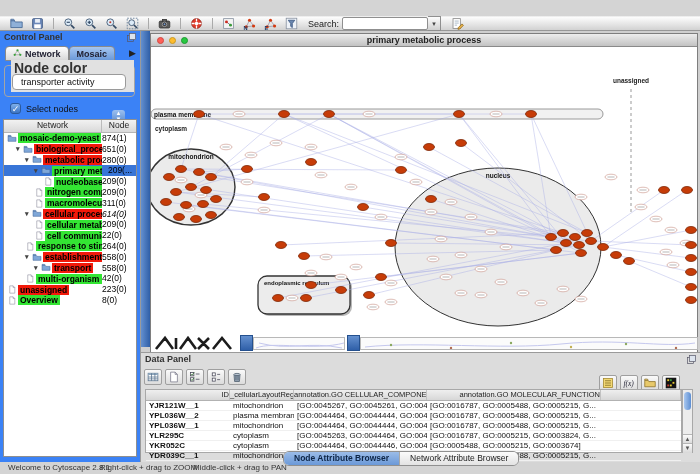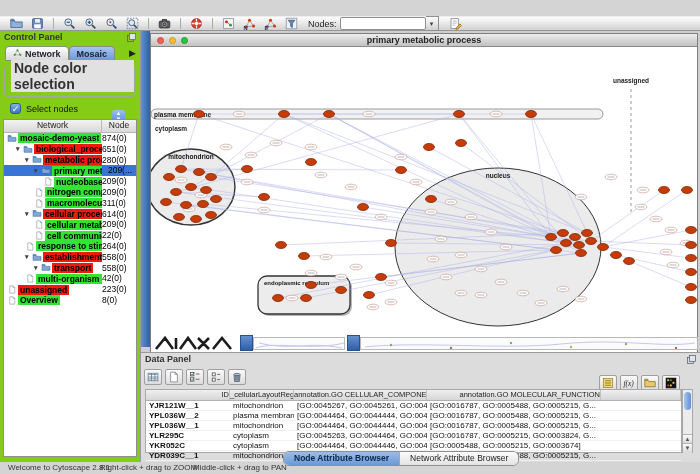--- a/index.html
+++ b/index.html
@@ -24,21 +24,21 @@
   .tbicon{width:13px;height:13px;margin:0 4px;display:inline-block;}
   .tbicon svg{width:13px;height:13px;display:block;}
   .tbsep{width:1px;height:11px;background:#aaa;margin:0 5px;}
   #search-label{font-size:9px;color:#222;margin:0 3px 0 6px;}
   #search-box{width:84px;height:11px;background:#fff;border:1px solid #8f8f8f;
     border-radius:2px;}
   #search-arrow{width:12px;height:13px;background:linear-gradient(#fdfdfd,#cfcfcf);
     border:1px solid #8f8f8f;border-left:none;font-size:7px;color:#444;
     text-align:center;line-height:13px;}
   
-  #control-panel{left:0;top:31px;width:141px;height:431px;background:#84cc16;
+  #control-panel{left:0;top:31px;width:141px;height:431px;background:#3b82f6;
     border-right:1px solid #9a9a9a;box-sizing:border-box;}
   .panel-head{position:absolute;left:0;top:0;width:100%;height:13px;
     font-size:9px;font-weight:bold;color:#333;padding:1px 0 0 4px;box-sizing:border-box;}
   .float-ic{position:absolute;right:3px;top:1px;width:11px;height:11px;}
   .float-ic svg{width:11px;height:11px;display:block;}
   #cp-tabs{position:absolute;left:5px;top:15px;height:15px;display:flex;}
   .cptab{height:15px;padding:0 7px;font-size:9px;font-weight:bold;color:#223;
     background:linear-gradient(#ffffff,#d8d8d8);border:1px solid #8a8a8a;
     border-radius:4px 4px 0 0;display:flex;align-items:center;gap:3px;box-sizing:border-box;}
   .cptab.active{background:linear-gradient(#a6c6f0,#6b99d8);}
@@ -234,21 +234,21 @@
           <text x="0.5" y="15.5" font-size="7" fill="#1d3a66" font-weight="bold">E</text>
         </svg>
       </span>
       <span class="tbicon">
         <svg viewBox="0 0 16 16">
           <rect x="1.5" y="1.5" width="13" height="13" fill="#eef2f8" stroke="#8892a0"></rect>
           <path d="M4 4h8l-3 4v5l-2-1.5V8z" fill="#6b87b0" stroke="#3d5a82"></path>
         </svg>
       </span>
     </span>
-  <span id="search-label">Nodes:</span>
+  <span id="search-label">Search:</span>
   <span id="search-box" title=""></span>
   <span id="search-arrow">▾</span>
   <span id="toolbar-trailing" style="display:flex;align-items:center;margin-left:6px;">
       <span class="tbicon">
         <svg viewBox="0 0 16 16">
           <rect x="2.5" y="2" width="9" height="12" fill="#fff" stroke="#888"></rect>
           <path d="M4.5 5h5M4.5 7.5h5M4.5 10h3" stroke="#9aabbc"></path>
           <path d="M9 13l4.5-4.5 1.8 1.8L10.8 14.8 8.6 15.2z" fill="#e8b24a" stroke="#946c1e"></path>
         </svg>
       </span>
@@ -273,41 +273,42 @@
           </svg></span>
         <span>Network</span>
       </div>
       <div class="cptab active">
         <span>Mosaic</span>
       </div>
     </div>
   <div id="cp-tab-arrow">▶</div>
   <div id="groupbox">
     <div id="groupbox-legend">Node color selection</div>
+    <div id="color-combo">transporter activity</div>
     <div id="combo-step" style="left:107px;top:44px;" class="abs">▲<br>▼</div>
   </div>
   <div id="select-nodes-row">
     <span id="select-nodes-box">✓</span>
     <span id="select-nodes-label">Select nodes</span>
   </div>
   <div id="tree-box">
     <div id="tree-header">
       <div class="c1">Network</div>
       <div class="c2">Node</div>
     </div>
     <div id="tree-rows">
         <div class="trow" style="padding-left: 3px;">
           <span class="ticon">
             <svg viewBox="0 0 16 16">
               <path d="M1 13V4h5l1.5 2H15v7z" fill="#7fa7d8" stroke="#3c649c"></path>
               <path d="M1 4V2.5h4.5L7 4z" fill="#a9c4e4" stroke="#3c649c"></path>
             </svg>
           </span>
           <span class="tlabel" style="background: rgb(51, 229, 51);">mosaic-demo-yeast</span>
-          <span class="tcount" style="background: rgb(255, 255, 255);">874(0)</span>
+          <span class="tcount" style="background: rgb(255, 255, 255);">874(1)</span>
         </div>
         <div class="trow" style="padding-left: 12px;">
           <span class="exp">▾</span>
           <span class="ticon">
             <svg viewBox="0 0 16 16">
               <path d="M1 13V4h5l1.5 2H15v7z" fill="#7fa7d8" stroke="#3c649c"></path>
               <path d="M1 4V2.5h4.5L7 4z" fill="#a9c4e4" stroke="#3c649c"></path>
             </svg>
           </span>
           <span class="tlabel" style="background: rgb(242, 25, 10);">biological_process</span>
@@ -367,21 +368,21 @@
         </div>
         <div class="trow" style="padding-left: 21px;">
           <span class="exp">▾</span>
           <span class="ticon">
             <svg viewBox="0 0 16 16">
               <path d="M1 13V4h5l1.5 2H15v7z" fill="#7fa7d8" stroke="#3c649c"></path>
               <path d="M1 4V2.5h4.5L7 4z" fill="#a9c4e4" stroke="#3c649c"></path>
             </svg>
           </span>
           <span class="tlabel" style="background: rgb(242, 25, 10);">cellular process</span>
-          <span class="tcount" style="background: rgb(255, 255, 255);">614(0)</span>
+          <span class="tcount" style="background: rgb(255, 255, 255); font-style: italic;">614(0)</span>
         </div>
         <div class="trow" style="padding-left: 30px;">
           <span class="ticon">
             <svg viewBox="0 0 16 16">
               <path d="M4 1.5h6l3 3v10H4z" fill="#fff" stroke="#889"></path>
               <path d="M10 1.5v3h3" fill="none" stroke="#889"></path>
             </svg>
           </span>
           <span class="tlabel" style="background: rgb(51, 229, 51);">cellular metabol</span>
           <span class="tcount" style="background: rgb(255, 255, 255);">209(0)</span>

